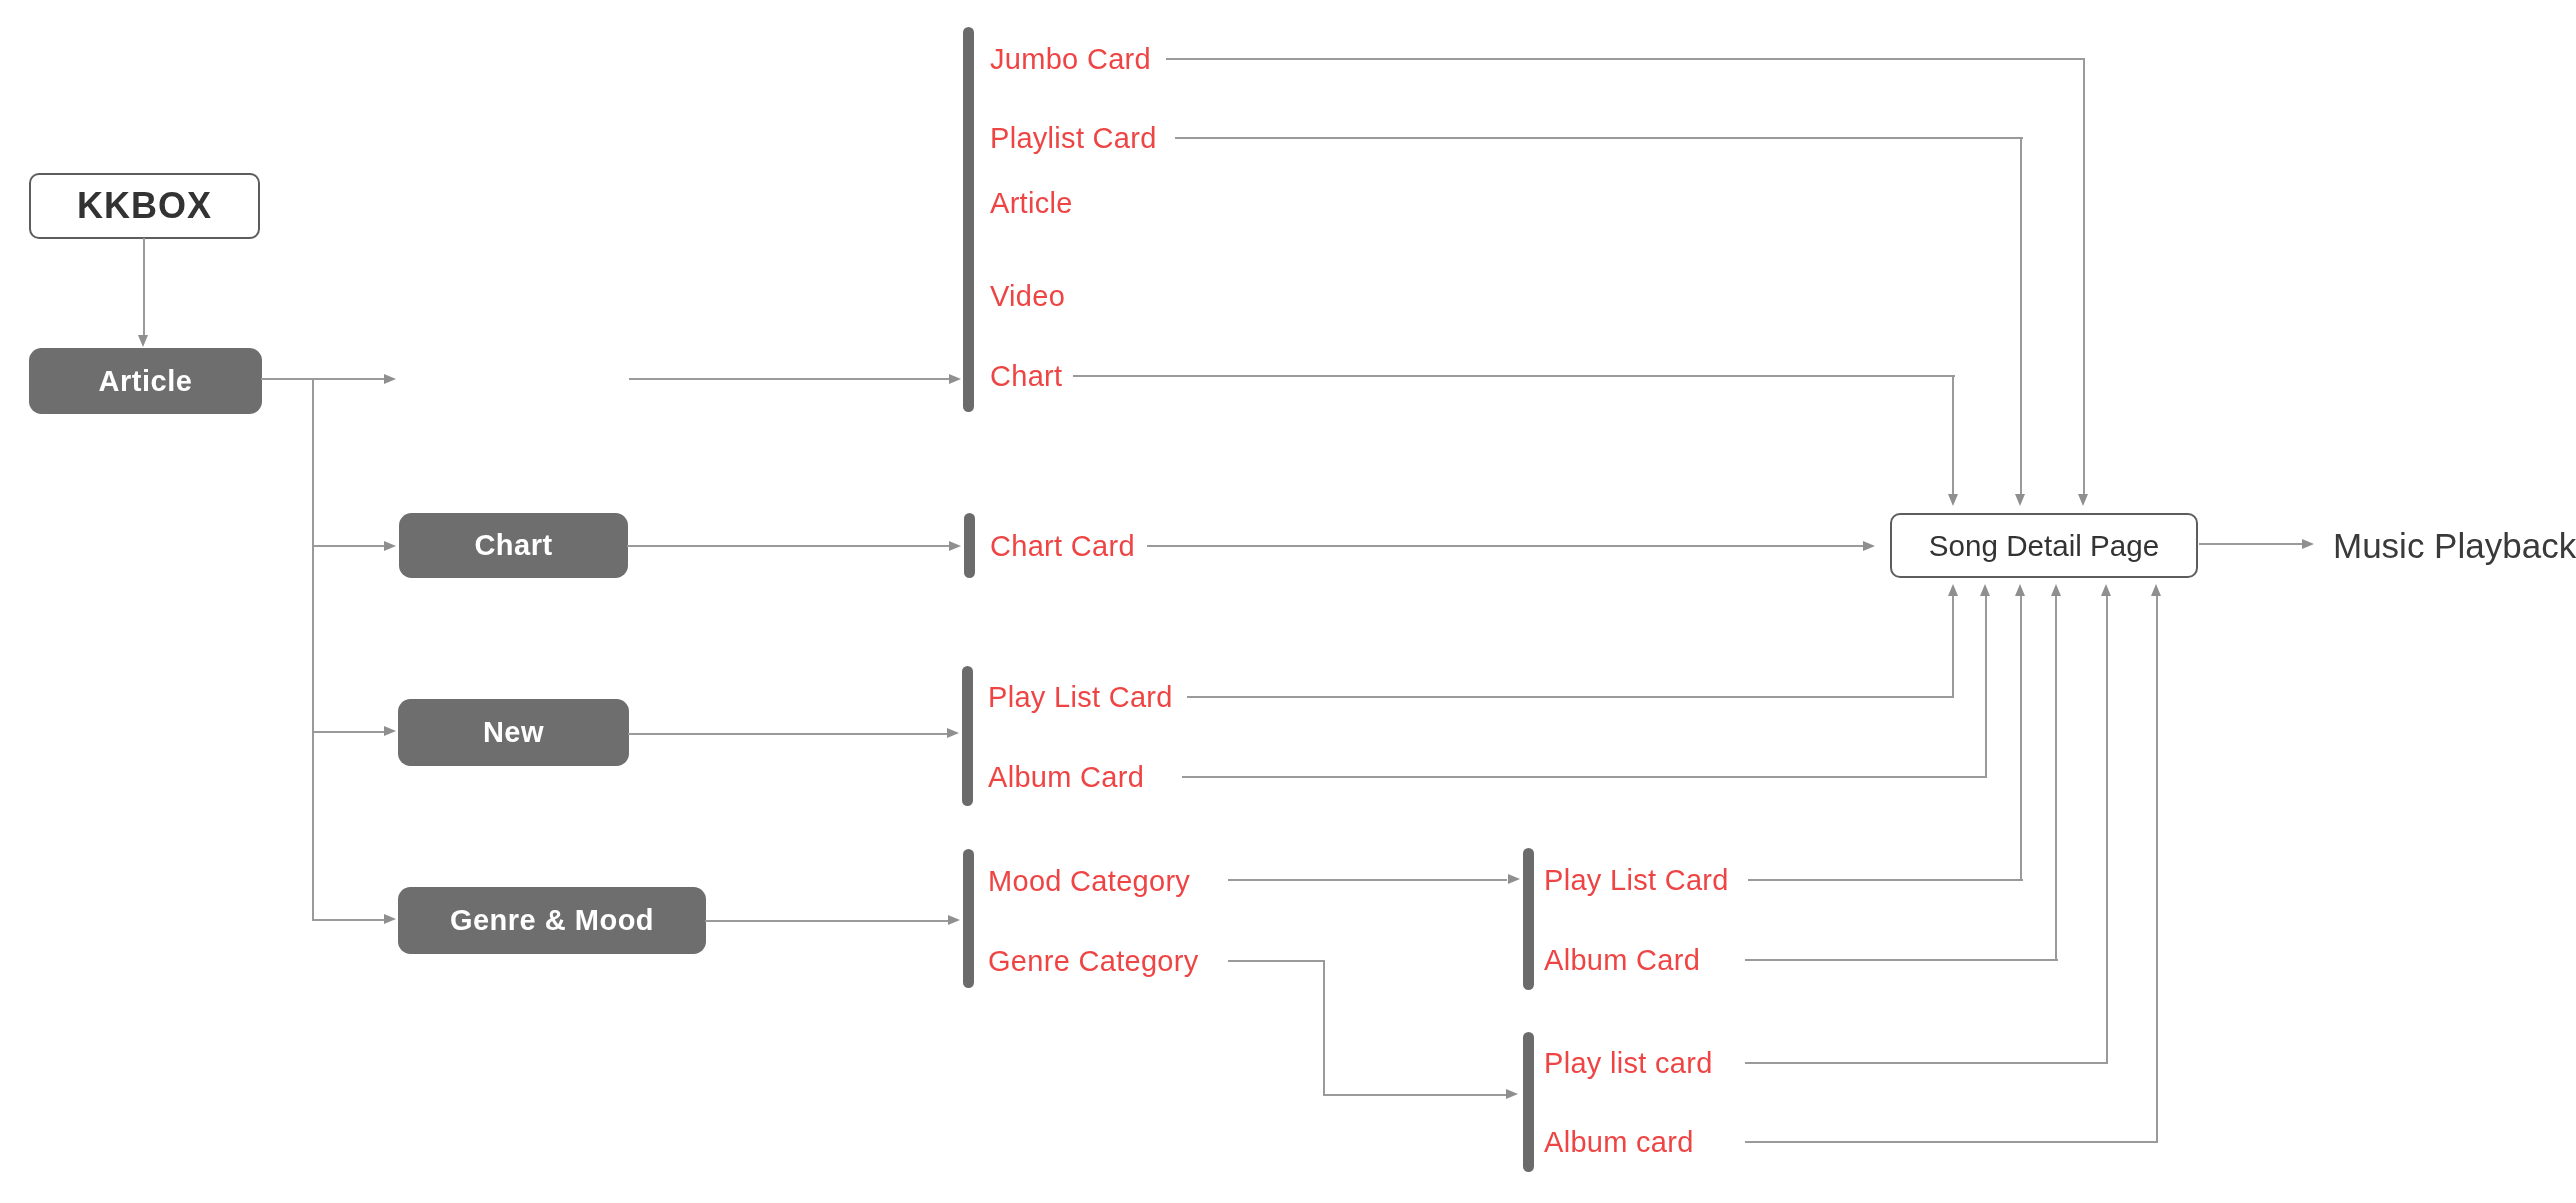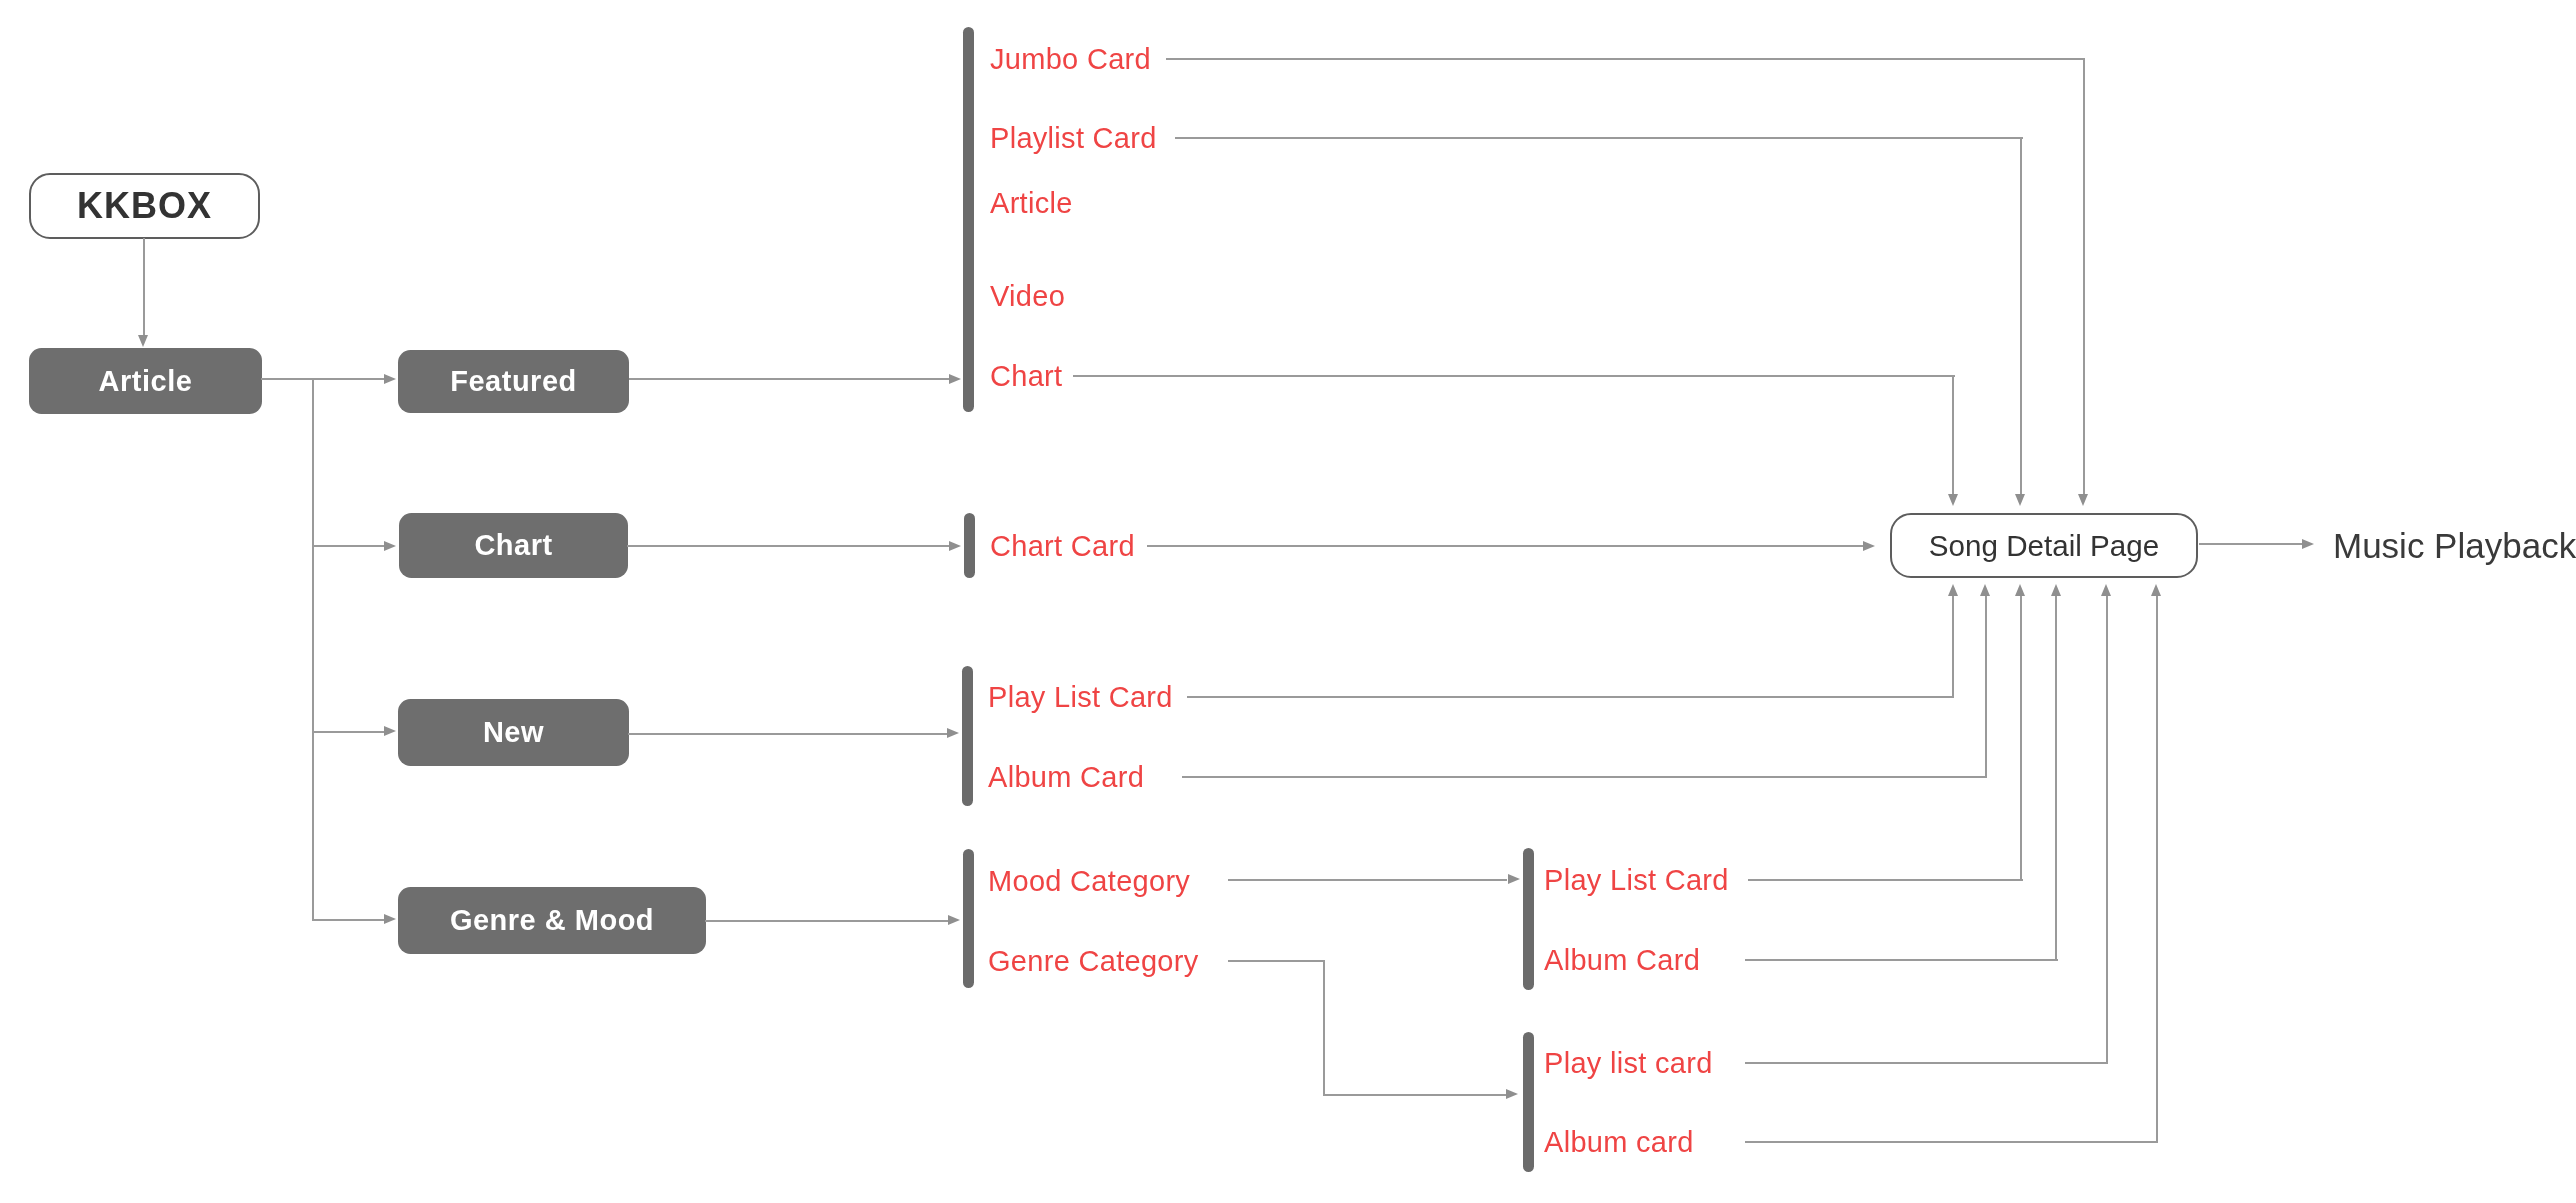--- a/index.html
+++ b/index.html
@@ -3,21 +3,21 @@
 <meta charset="utf-8">
 <style>
   html,body{margin:0;padding:0;background:#ffffff;}
   .canvas{
     position:relative;width:2576px;height:1203px;background:#ffffff;
     font-family:"Liberation Sans", sans-serif;overflow:hidden;
   }
   
   .node{position:absolute;display:flex;align-items:center;justify-content:center;box-sizing:border-box;}
   .node.gray{background:#6e6e6e;border-radius:12.4px;color:#ffffff;font-size:29px;font-weight:600;letter-spacing:0.5px;}
-  .node.outline{background:#ffffff;border:2.9px solid #5d5d5d;border-radius:21px;color:#333333;}
+  .node.outline{background:#ffffff;border:2.9px solid #5d5d5d;border-radius:10px;color:#333333;}
   .kkbox{left:29px;top:173px;width:231px;height:66px;font-size:36px;font-weight:700;letter-spacing:1px;}
   .discover{left:29px;top:348px;width:233px;height:66px;}
   .featured{left:398px;top:350px;width:231px;height:63px;}
   .chartbtn{left:399px;top:513px;width:229px;height:65px;}
   .newbtn{left:398px;top:699px;width:231px;height:67px;}
   .genremood{left:398px;top:887px;width:308px;height:67px;}
   .songdetail{left:1890px;top:513px;width:308px;height:65px;font-size:29.6px;font-weight:400;border-color:#6b6b6b;}
   
   .bar{position:absolute;width:10.5px;background:#6b6b6b;border-radius:5.7px;}
   
@@ -32,21 +32,20 @@
   .ad{border-left:5.7px solid transparent;border-right:5.7px solid transparent;border-top:12.4px solid #8f8f8f;}
   .au{border-left:5.7px solid transparent;border-right:5.7px solid transparent;border-bottom:12.4px solid #8f8f8f;}
 </style>
 </head>
 <body>
 
 <div class="canvas">
 
   <div class="node outline kkbox">KKBOX</div>
   <div class="node gray discover">Article</div>
-  <div class="node gray featured">Featured</div>
   <div class="node gray chartbtn">Chart</div>
   <div class="node gray newbtn">New</div>
   <div class="node outline songdetail">Song Detail Page</div>
   <div class="node gray genremood">Genre &amp; Mood</div>
   <div class="freelbl" style="left:2333px;top:527px;">Music Playback</div>
 
   <div class="bar" style="left:963px;top:27px;height:385px;"></div>
   <div class="bar" style="left:964px;top:513px;height:65px;"></div>
   <div class="bar" style="left:962px;top:666px;height:140px;"></div>
   <div class="bar" style="left:963px;top:849px;height:139px;"></div>

